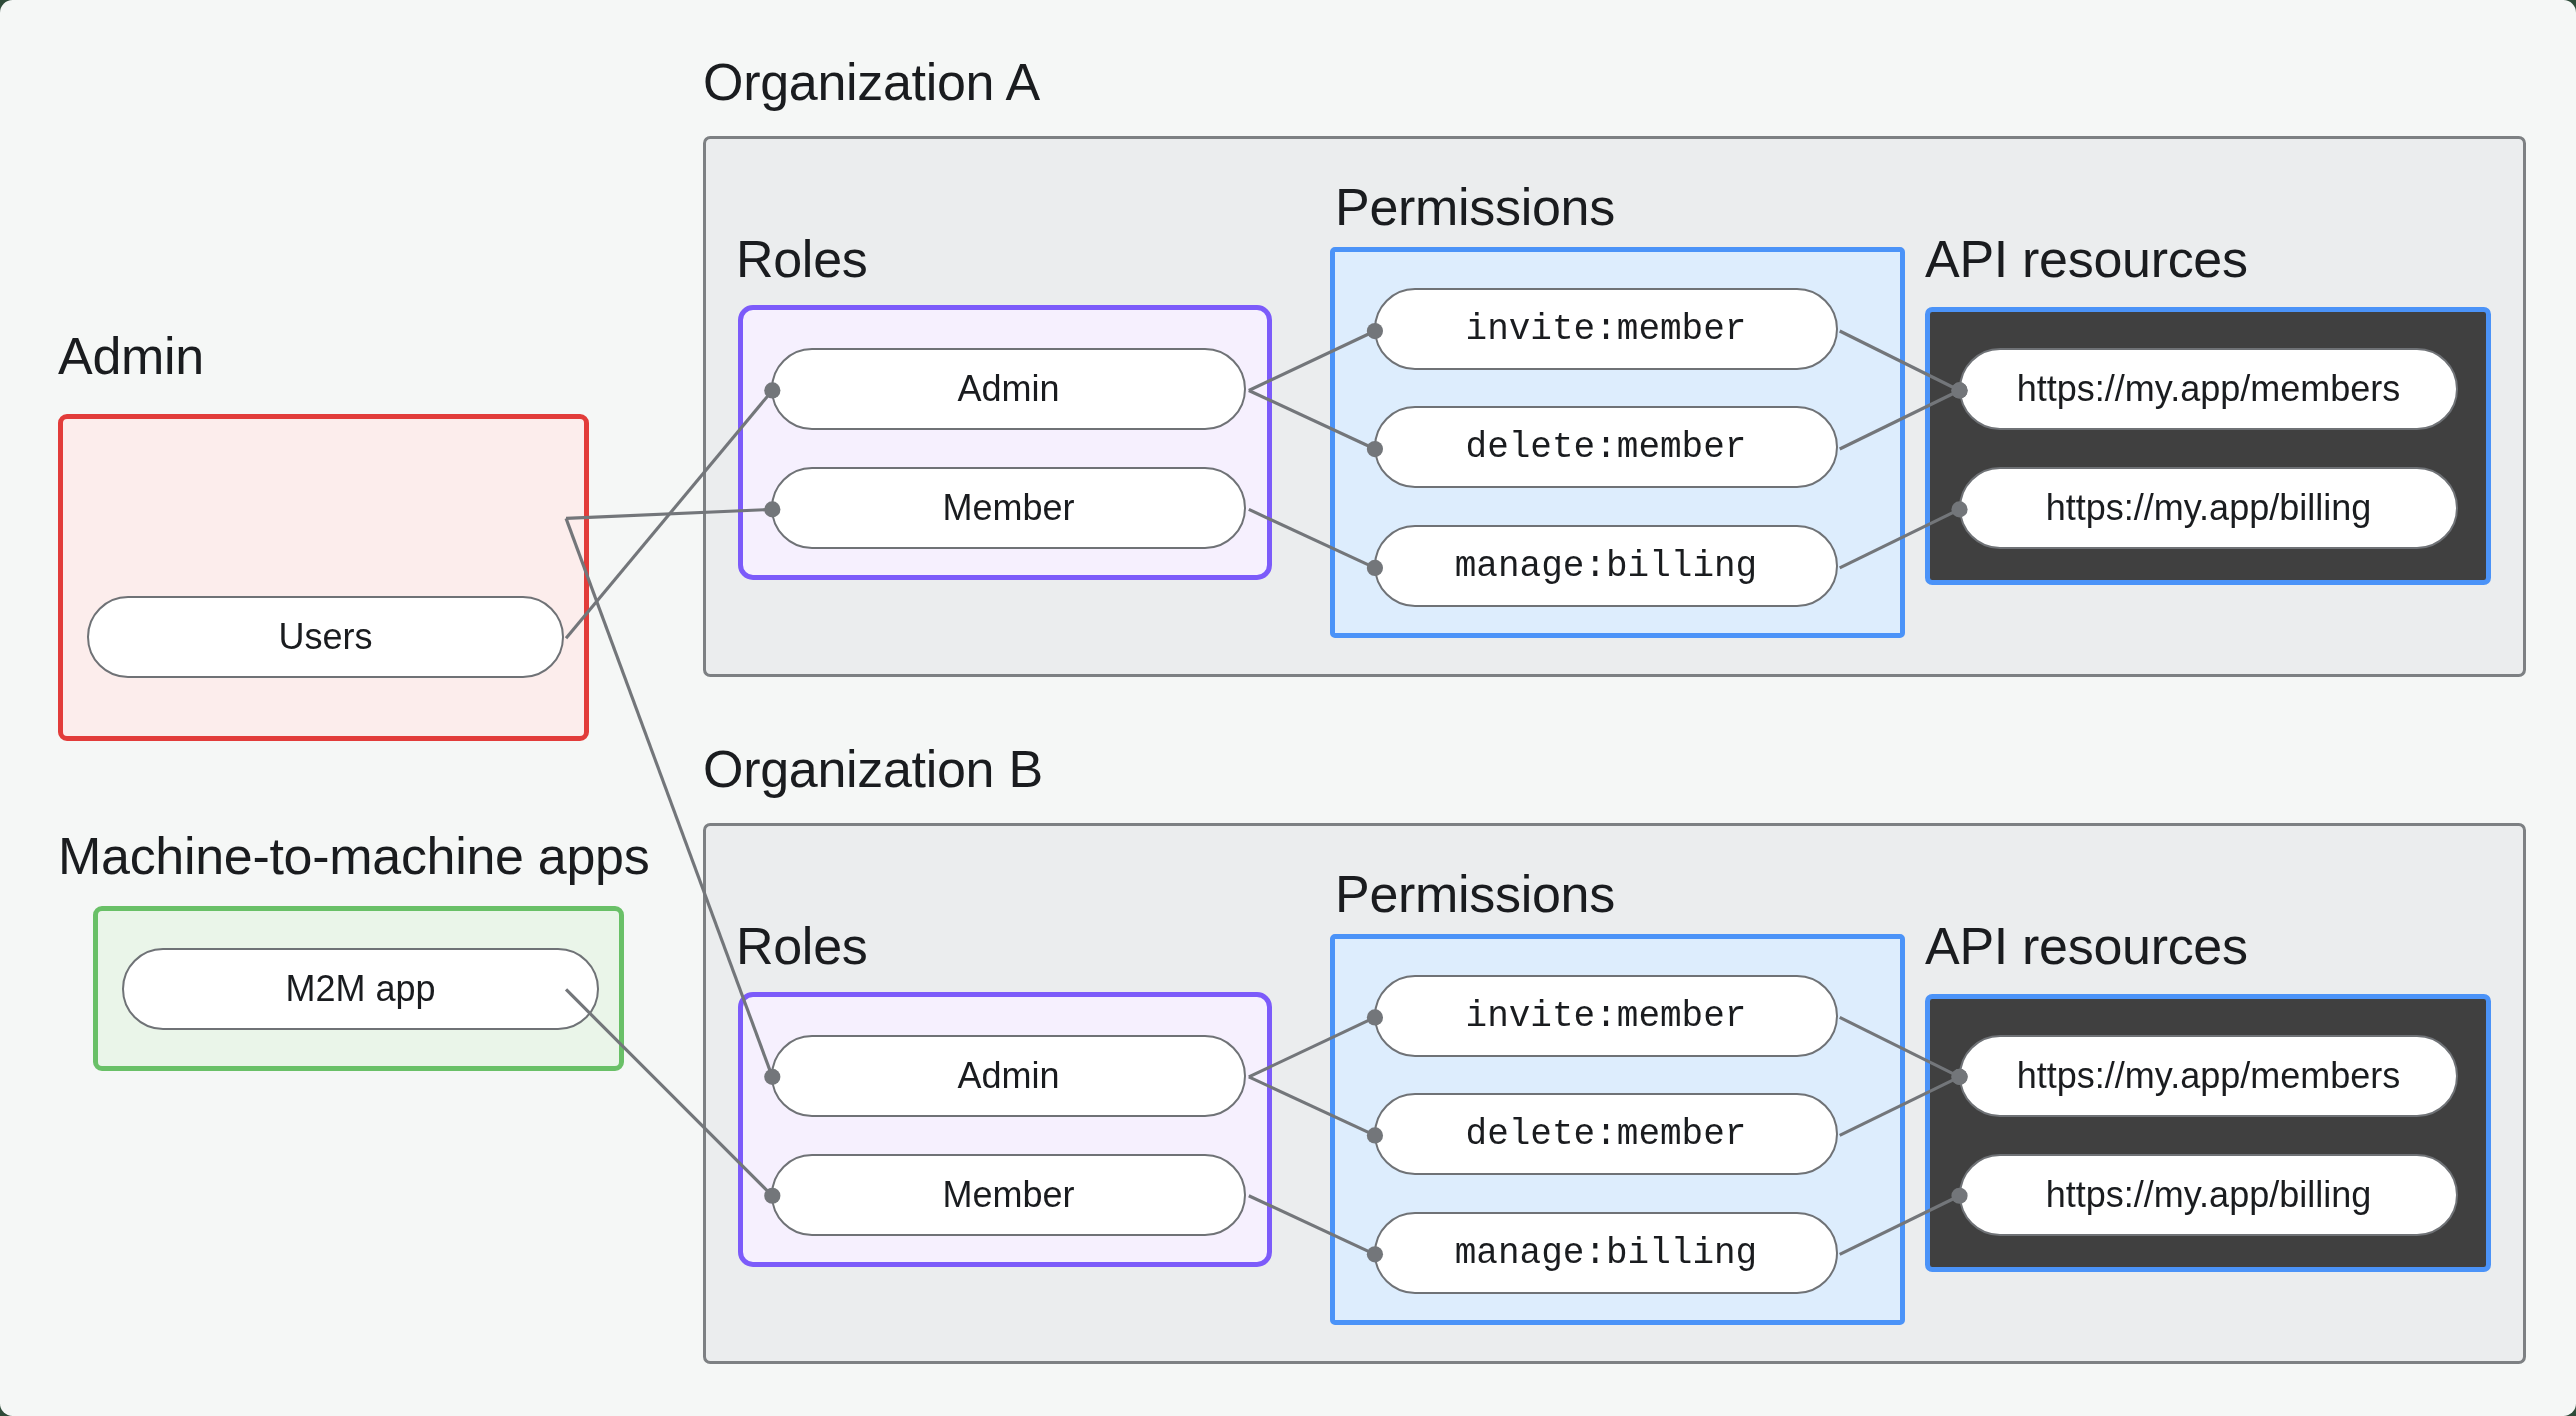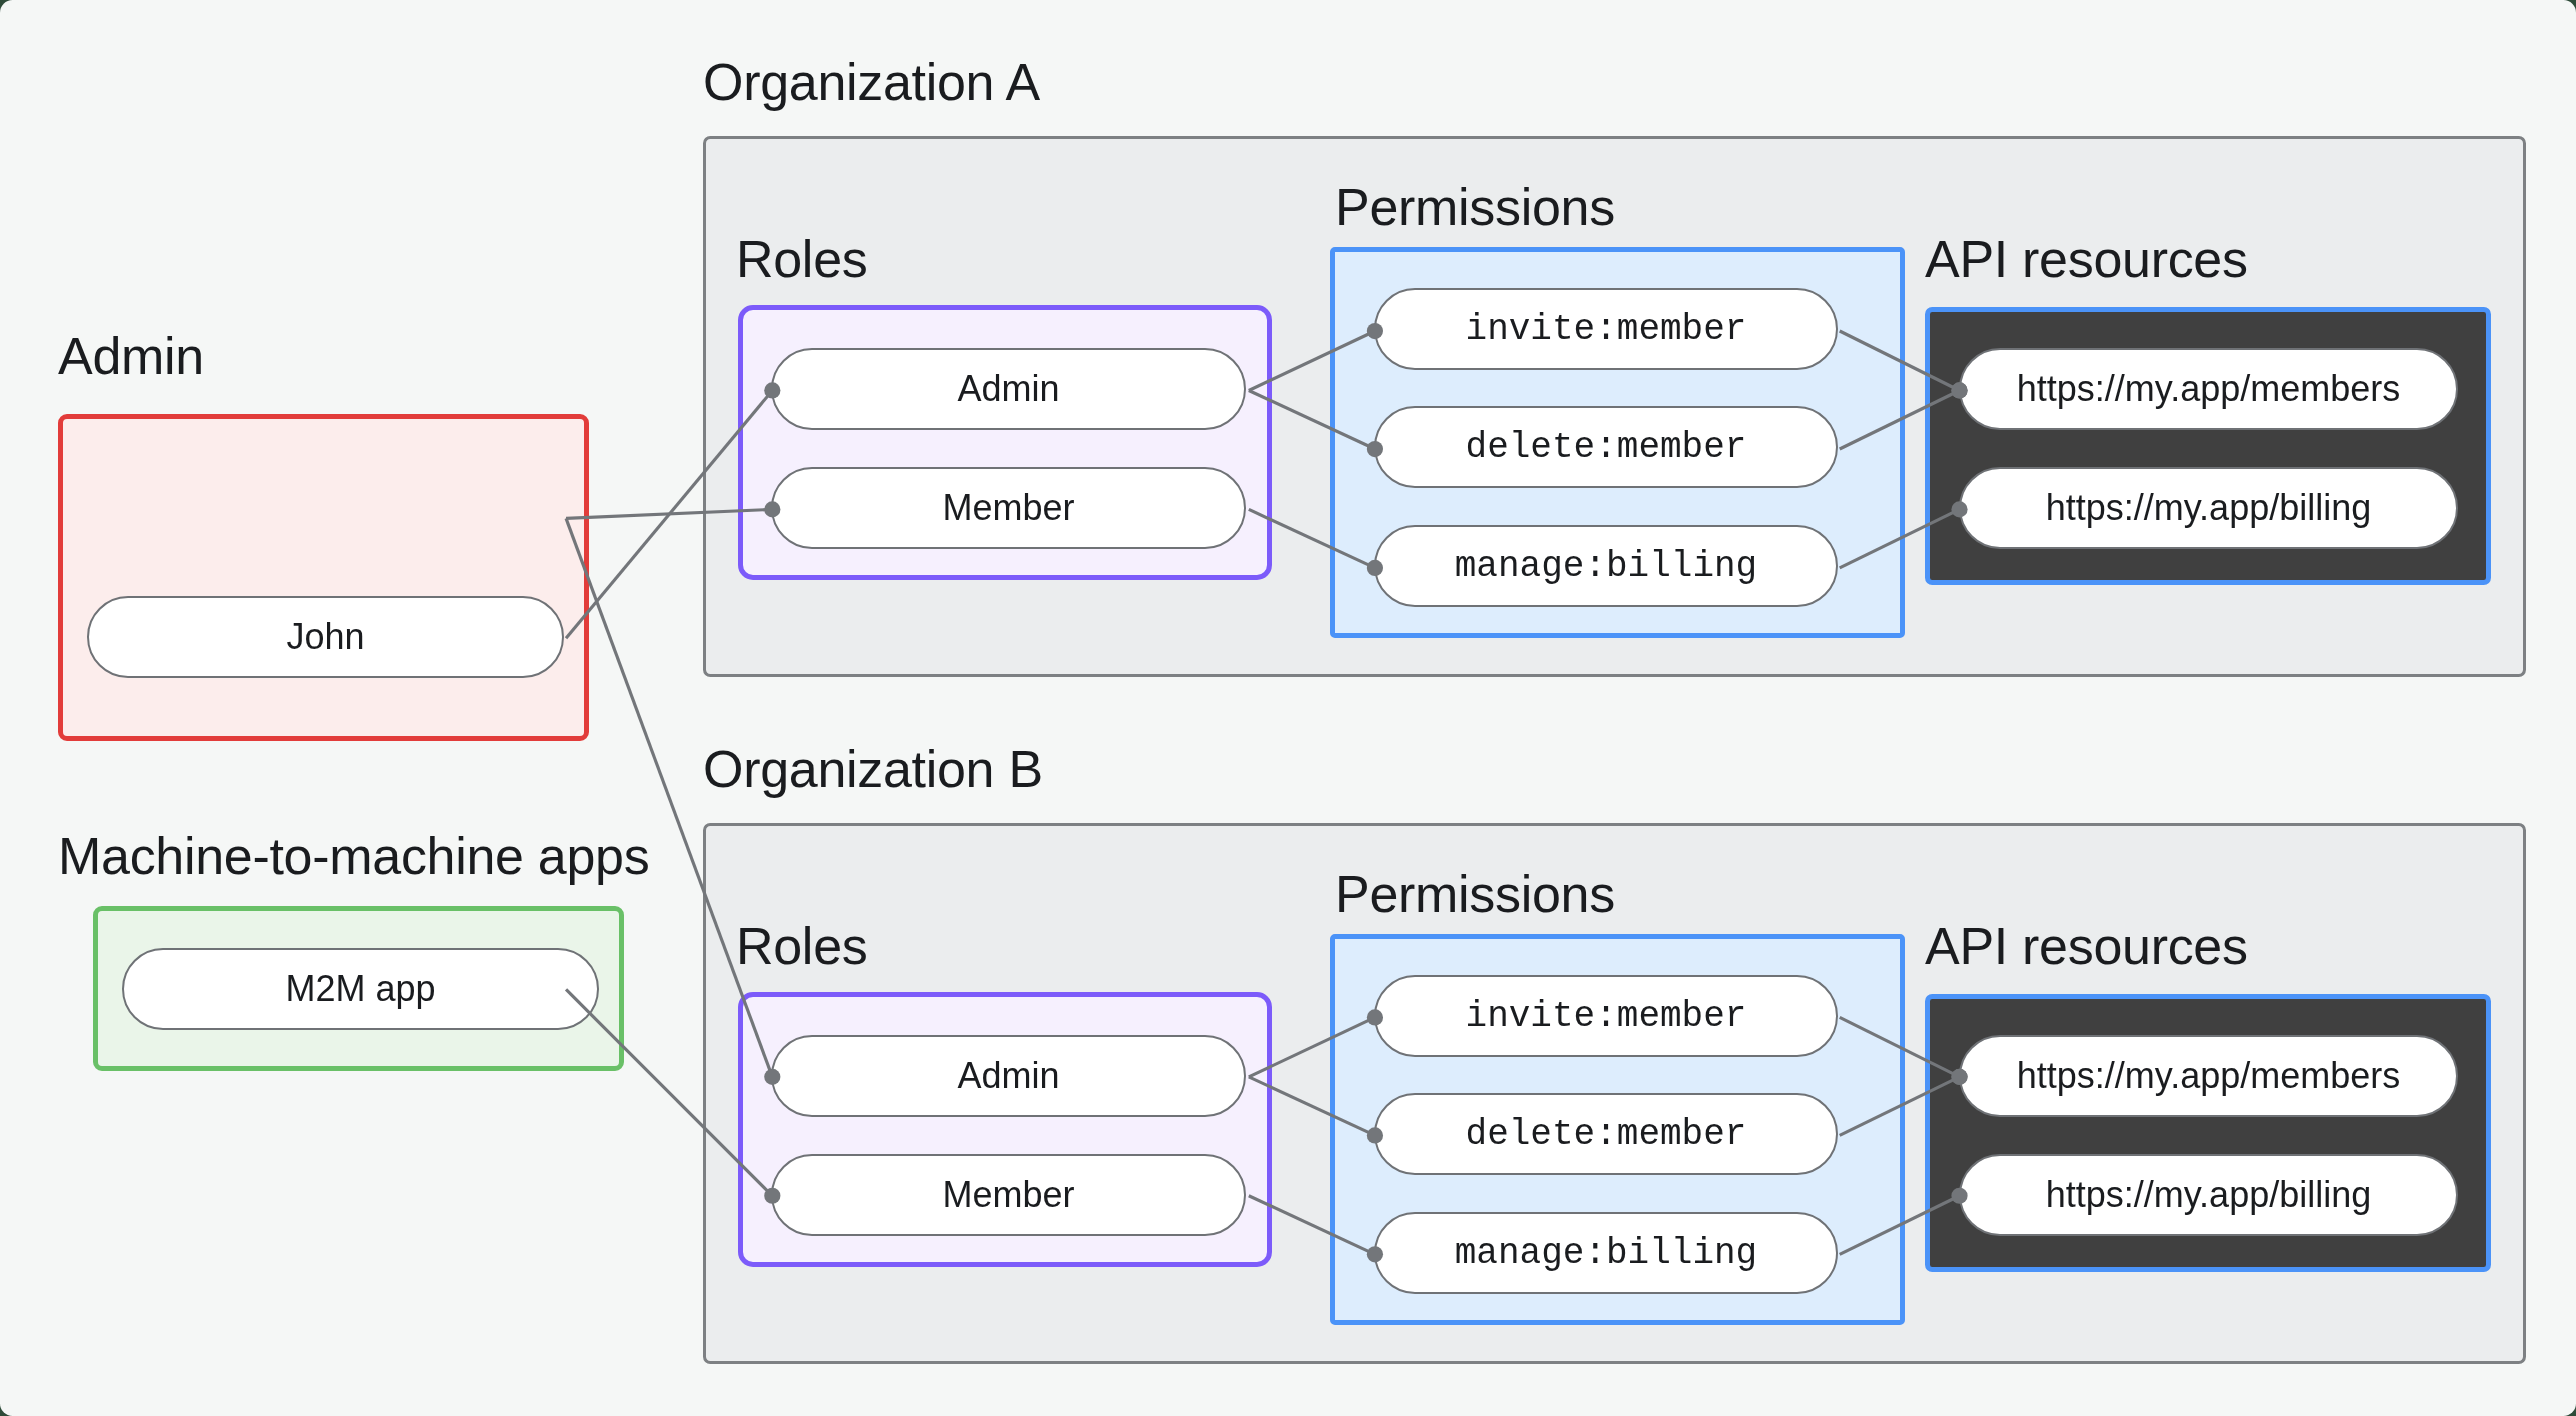--- a/index.html
+++ b/index.html
@@ -37,21 +37,21 @@
   .api-label   { left:1219px; top:97px; }
   #connector-layer { position:absolute; left:0; top:0; z-index:20; pointer-events:none; }
 </style>
 </head>
 <body>
 
 <div class="canvas">
 
   <div class="label" style="left:58px; top:333px;">Admin</div>
   <div class="group users-box">
-    <div class="node w-user" style="top:177px;">John</div>
+    <div class="node w-user" style="top:177px;">Users</div>
   </div>
 
   <div class="label" style="left:58px; top:833px;">Machine-to-machine apps</div>
   <div class="group m2m-box">
     <div class="node w-user" style="top:37px;">M2M app</div>
   </div>
 
   <div class="label" style="left:703px; top:59px;">Organization A</div>
   <div class="org-box org-a">
     <div class="label roles-label">Roles</div>

